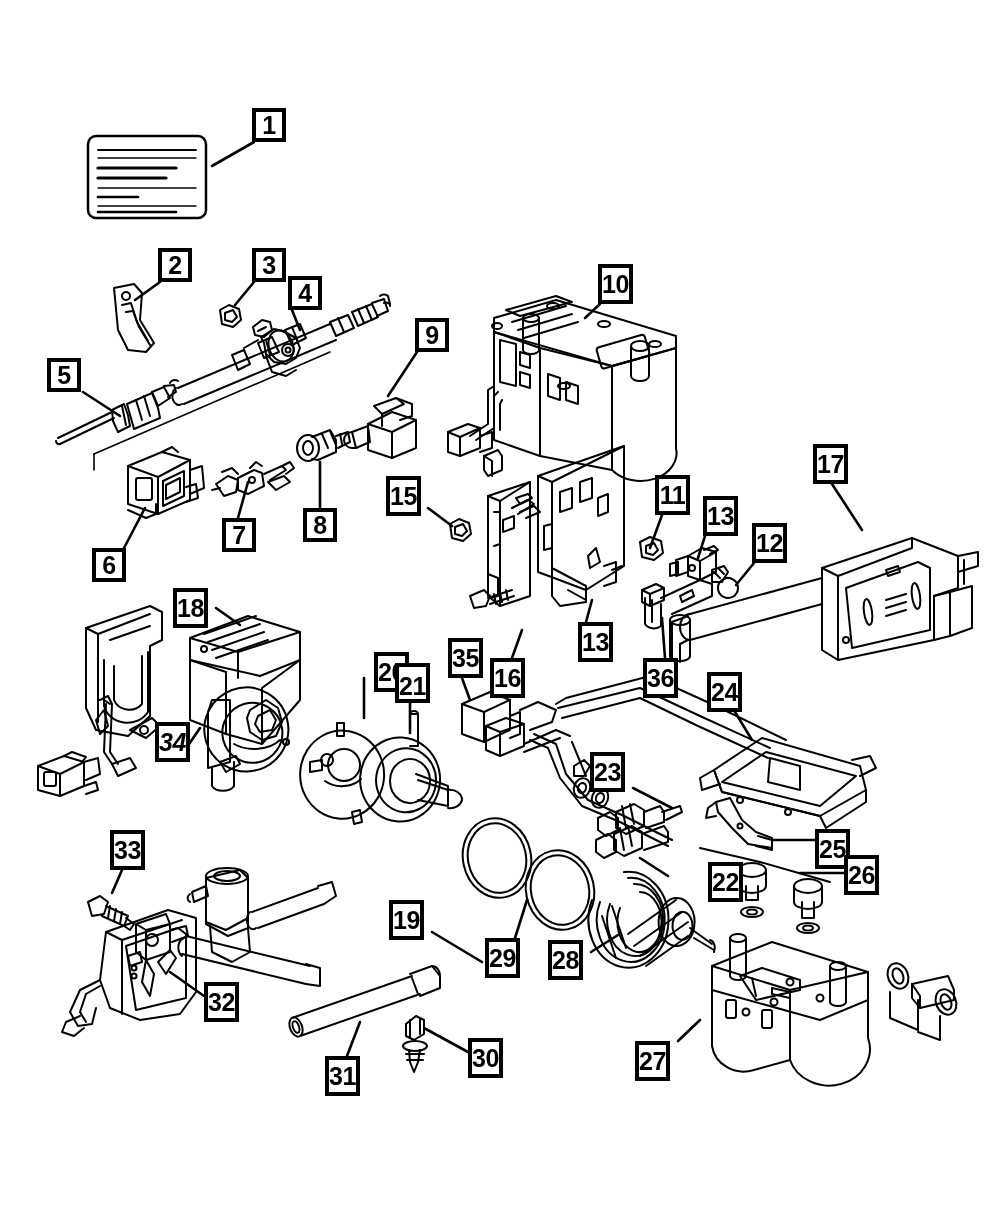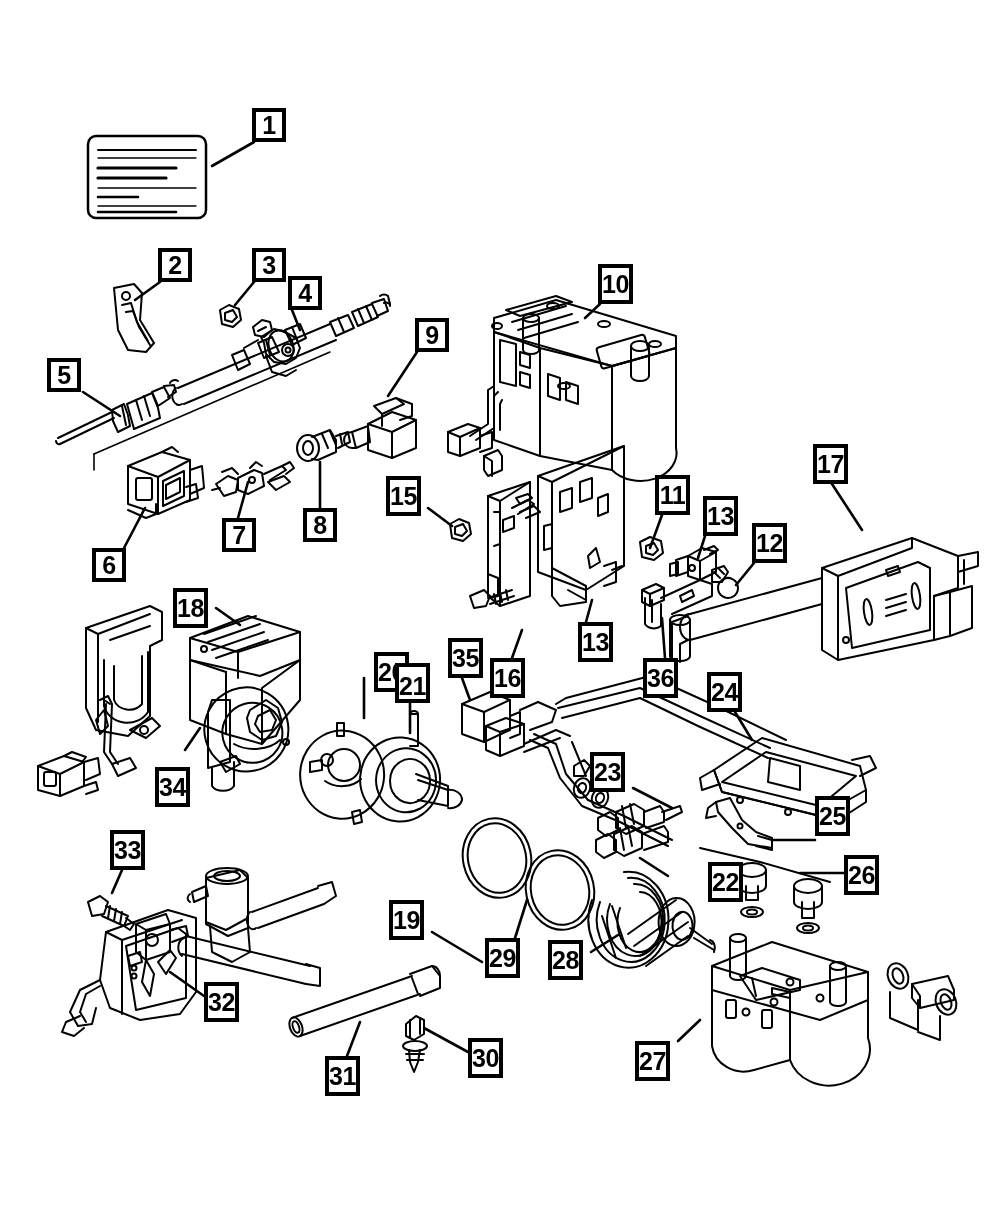--- a/index.html
+++ b/index.html
@@ -657,21 +657,21 @@
       </div>
       <div class="callout w2" style="left: 668px; top: 862px; margin-left: 40px;">
         <span>22</span>
       </div>
       <div class="callout w2" style="left: 590px; top: 752px;">
         <span>23</span>
       </div>
       <div class="callout w2" style="left: 707px; top: 672px;">
         <span>24</span>
       </div>
-      <div class="callout w2" style="left: 815px; top: 796px; text-align: center;">
+      <div class="callout w2" style="left: 815px; top: 829px; text-align: center;">
         <span>25</span>
       </div>
       <div class="callout w2" style="left: 844px; top: 855px; text-align: center;">
         <span>26</span>
       </div>
       <div class="callout w2" style="left: 635px; top: 1041px;">
         <span>27</span>
       </div>
       <div class="callout w2" style="left: 548px; top: 940px;">
         <span>28</span>
@@ -684,21 +684,21 @@
       </div>
       <div class="callout w2" style="left: 325px; top: 1056px;">
         <span>31</span>
       </div>
       <div class="callout w2" style="left: 204px; top: 982px;">
         <span>32</span>
       </div>
       <div class="callout w2" style="left: 110px; top: 830px;">
         <span>33</span>
       </div>
-      <div class="callout w2" style="left: 155px; top: 767px;">
+      <div class="callout w2" style="left: 155px; top: 722px; font-style: italic;">
         <span>34</span>
       </div>
       <div class="callout w2" style="left: 448px; top: 638px;">
         <span>35</span>
       </div>
       <div class="callout w2" style="left: 643px; top: 658px;">
         <span>36</span>
       </div>
     </div>
 

